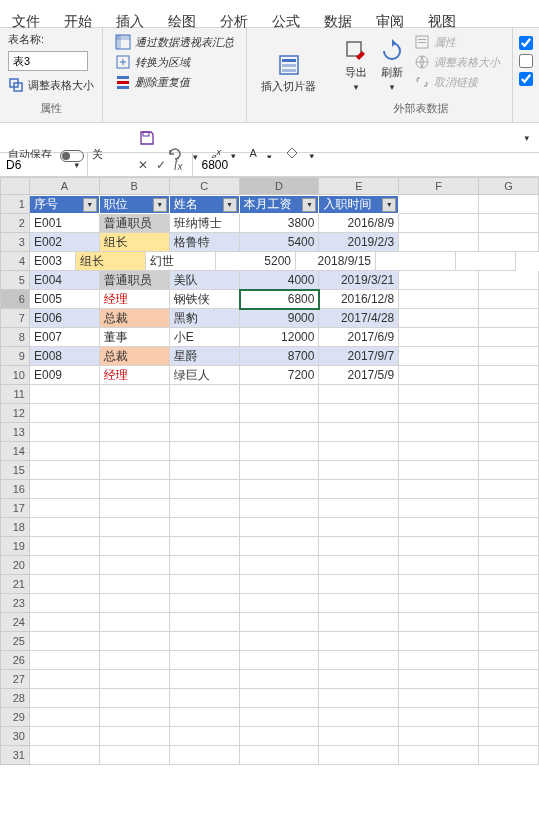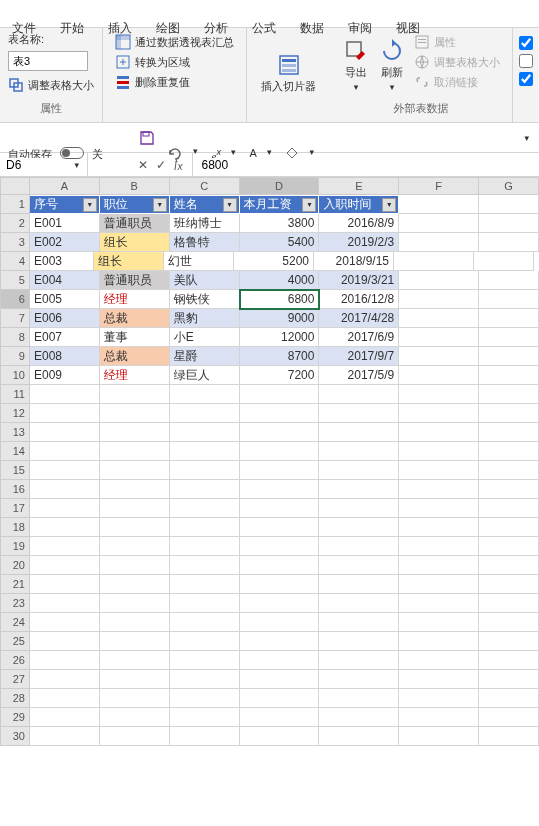--- a/index.html
+++ b/index.html
@@ -1,35 +1,35 @@
 <!DOCTYPE html>
 <html><head>
 <meta charset="utf-8">
 <style>
 * { box-sizing: border-box; margin: 0; padding: 0; font-family: "Microsoft YaHei", sans-serif; }
 body { background: #fff; font-size: 12px; color: #333; overflow: hidden; width: 539px; height: 826px; }
 .ribbon-tabs { display: flex; background: #fff; border-bottom: 1px solid #d4d4d4; height: 28px; }
-.ribbon-tab { padding: 20px 12px; cursor: pointer; font-size: 12px; }
+.ribbon-tab { padding: 13px 12px; cursor: pointer; font-size: 14px; }
 .ribbon-content { display: flex; background: #f3f3f3; border-bottom: 1px solid #d4d4d4; height: 95px; }
 .ribbon-group { display: flex; flex-direction: column; border-right: 1px solid #d4d4d4; padding: 4px 8px; }
 .ribbon-group-body { flex: 1; display: flex; }
 .ribbon-group-label { text-align: center; font-size: 11px; color: #666; padding: 2px 0; }
 .table-name-section { display: flex; flex-direction: column; gap: 4px; }
 .table-name-label { font-size: 11px; }
 .table-name-input { width: 80px; height: 20px; border: 1px solid #ababab; padding: 2px 4px; font-size: 11px; background: #fff; }
 .resize-btn { display: flex; align-items: center; gap: 4px; font-size: 11px; padding: 2px 0; cursor: pointer; }
 .tool-col { display: flex; flex-direction: column; gap: 4px; padding: 2px 4px; }
-.tool-item { display: flex; align-items: center; gap: 4px; font-size: 11px; cursor: pointer; white-space: nowrap; }
+.tool-item { display: flex; align-items: center; gap: 4px; font-size: 11px; cursor: pointer; white-space: nowrap; font-style: italic; }
 .tool-item.disabled { color: #aaa; }
 .big-btn { display: flex; flex-direction: column; align-items: center; justify-content: center; padding: 2px 6px; cursor: pointer; font-size: 11px; gap: 2px; }
 .big-btn .icon { width: 24px; height: 24px; }
 .checkbox-item { display: flex; align-items: center; gap: 4px; font-size: 11px; padding: 2px; }
 .checkbox-item input { width: 14px; height: 14px; }
 .qat { display: flex; align-items: center; gap: 12px; padding: 4px 8px; border-bottom: 1px solid #d4d4d4; height: 30px; }
-.qat-item { display: flex; align-items: flex-start; gap: 8px; cursor: pointer; font-size: 11px; color: #333; margin-top: 33px; }
+.qat-item { display: flex; align-items: flex-end; gap: 8px; cursor: pointer; font-size: 11px; color: #333; margin-top: 33px; }
 .toggle { display: inline-flex; align-items: center; width: 24px; height: 12px; border: 1px solid #666; border-radius: 6px; position: relative; }
 .toggle::after { content: ""; width: 8px; height: 8px; border-radius: 50%; background: #666; position: absolute; left: 1px; }
 .name-formula-bar { display: flex; align-items: center; border-bottom: 1px solid #d4d4d4; height: 24px; }
 .name-box { width: 88px; border-right: 1px solid #d4d4d4; padding: 0 6px; display: flex; align-items: center; justify-content: space-between; height: 100%; }
 .name-box input { border: none; width: 60px; outline: none; font-size: 12px; }
 .formula-controls { display: flex; align-items: center; gap: 8px; padding: 0 10px; border-right: 1px solid #d4d4d4; height: 100%; }
 .formula-controls span { cursor: pointer; color: #555; }
 .formula-input { flex: 1; padding: 0 8px; height: 100%; display: flex; align-items: center; }
 .formula-input input { border: none; outline: none; width: 100%; font-size: 12px; }
 .sheet { position: relative; }
@@ -303,21 +303,21 @@
       <div class="cell band-even" style="width:70px">E002</div>
       <div class="cell band-even pos-leader" style="width:70px">组长</div>
       <div class="cell band-even" style="width:70px">格鲁特</div>
       <div class="cell band-even right" style="width:80px">5400</div>
       <div class="cell band-even right" style="width:80px">2019/2/3</div>
       <div class="cell" style="width:80px"></div>
       <div class="cell" style="width:60px"></div>
     </div>
     <div class="row">
       <div class="row-header">4</div>
-      <div class="cell band-odd" style="width:64px">E003</div>
+      <div class="cell band-odd" style="width:46px">E003</div>
       <div class="cell band-odd pos-leader" style="width:70px">组长</div>
       <div class="cell band-odd" style="width:70px">幻世</div>
       <div class="cell band-odd right" style="width:80px">5200</div>
       <div class="cell band-odd right" style="width:80px">2018/9/15</div>
       <div class="cell" style="width:80px"></div>
       <div class="cell" style="width:60px"></div>
     </div>
     <div class="row">
       <div class="row-header">5</div>
       <div class="cell band-even" style="width:70px">E004</div>
@@ -561,13 +561,23 @@
     <div class="row">
       <div class="row-header">30</div>
       <div class="cell" style="width:70px"></div>
       <div class="cell" style="width:70px"></div>
       <div class="cell" style="width:70px"></div>
       <div class="cell" style="width:80px"></div>
       <div class="cell" style="width:80px"></div>
       <div class="cell" style="width:80px"></div>
       <div class="cell" style="width:60px"></div>
     </div>
+    <div class="row">
+      <div class="row-header">31</div>
+      <div class="cell" style="width:70px"></div>
+      <div class="cell" style="width:70px"></div>
+      <div class="cell" style="width:70px"></div>
+      <div class="cell" style="width:80px"></div>
+      <div class="cell" style="width:80px"></div>
+      <div class="cell" style="width:80px"></div>
+      <div class="cell" style="width:60px"></div>
+    </div>
   </div>
 
 </body></html>

